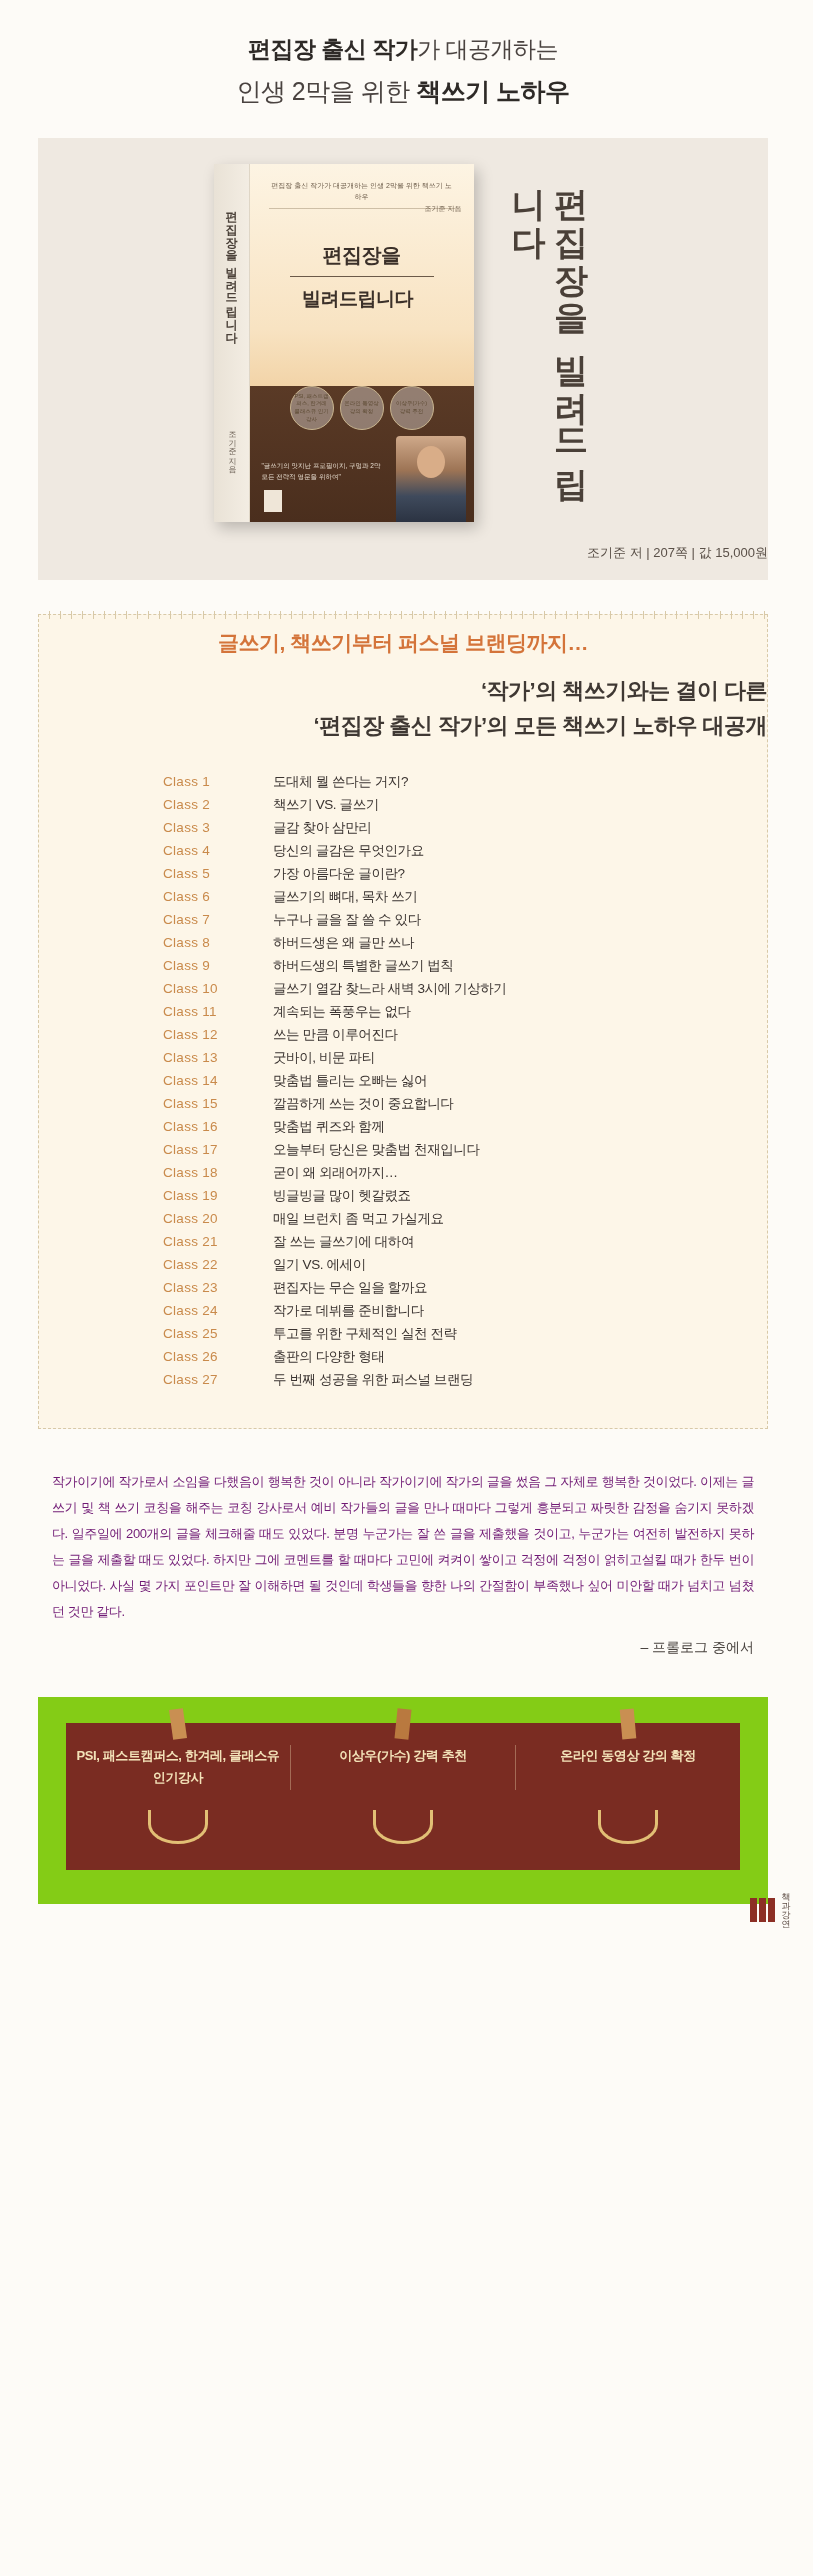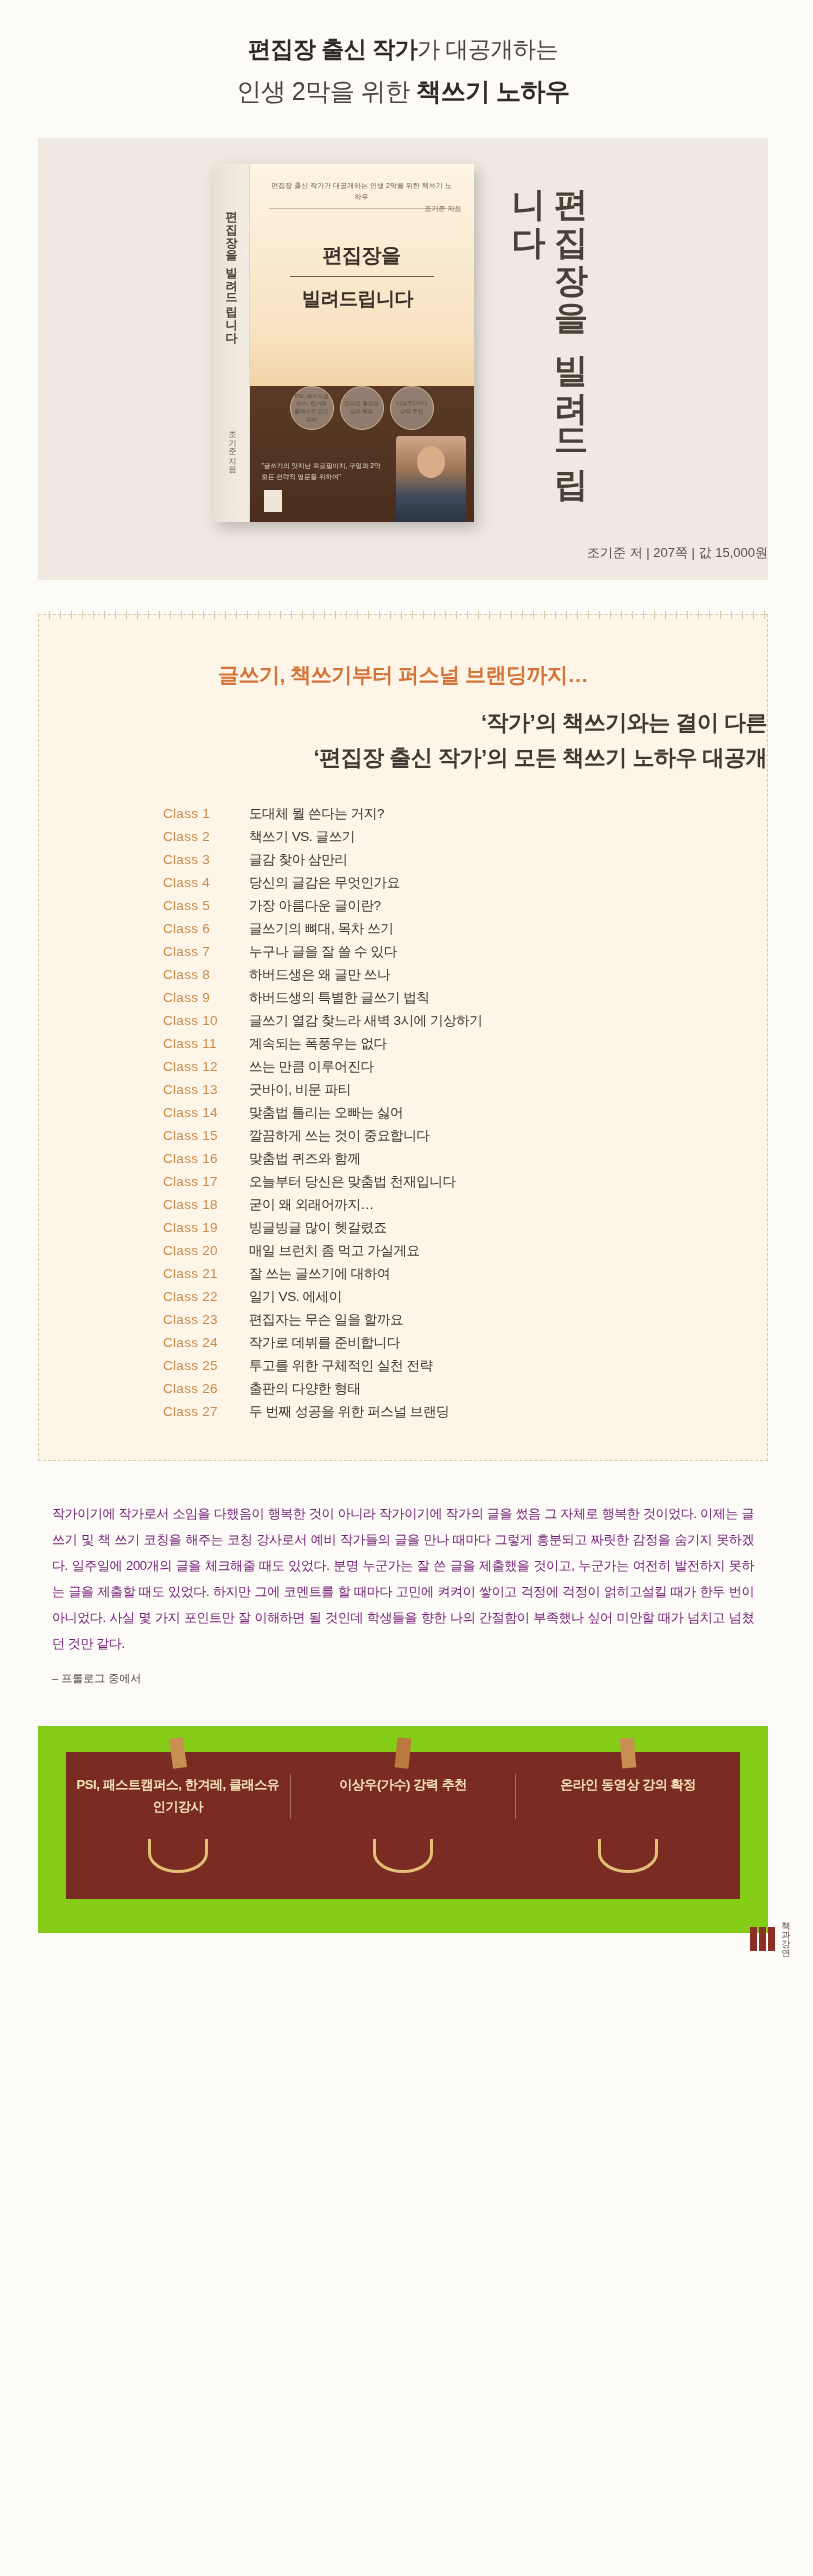--- a/index.html
+++ b/index.html
@@ -167,21 +167,21 @@
     font-size: 13px;
     color: #5a5048;
     margin-top: 22px;
   }
 
   
   .class-card {
     margin: 34px 38px 0;
     background: #fdf6e8;
     border: 1px dashed #d8c9a8;
-    padding: 46px 0 34px;
+    padding: 14px 0 34px;
     position: relative;
   }
   .class-card::before {
     content: "";
     position: absolute; top: -4px; left: 0; right: 0; height: 8px;
     background: repeating-linear-gradient(90deg, transparent 0 10px, #d8c9a8 10px 11px);
   }
   .class-head1 {
     text-align: center;
     font-size: 21px;
@@ -200,20 +200,21 @@
   }
   .class-list {
     margin: 30px auto 0;
     width: 480px;
   }
   .class-item {
     display: flex;
     align-items: baseline;
     margin-bottom: 5px;
     font-size: 13.5px;
+    gap: 24px;
   }
   .class-no {
     width: 86px;
     color: #c98a4b;
     letter-spacing: 0.3px;
   }
   .class-title {
     color: #3a3330;
     letter-spacing: -0.4px;
   }
@@ -222,21 +223,22 @@
   .prologue {
     margin: 40px 52px 0;
     font-size: 13px;
     line-height: 2.0;
     color: #701a75;
     text-align: justify;
     letter-spacing: -0.4px;
   }
   .prologue-sign {
     margin: 14px 52px 0;
-    font-size: 11px;
+    text-align: right;
+    font-size: 14px;
     color: #4a4440;
   }
 
   
   .banner-wrap {
     margin: 40px 38px 0;
     position: relative;
     background: #84cc16;
     padding: 26px 0 34px;
   }

